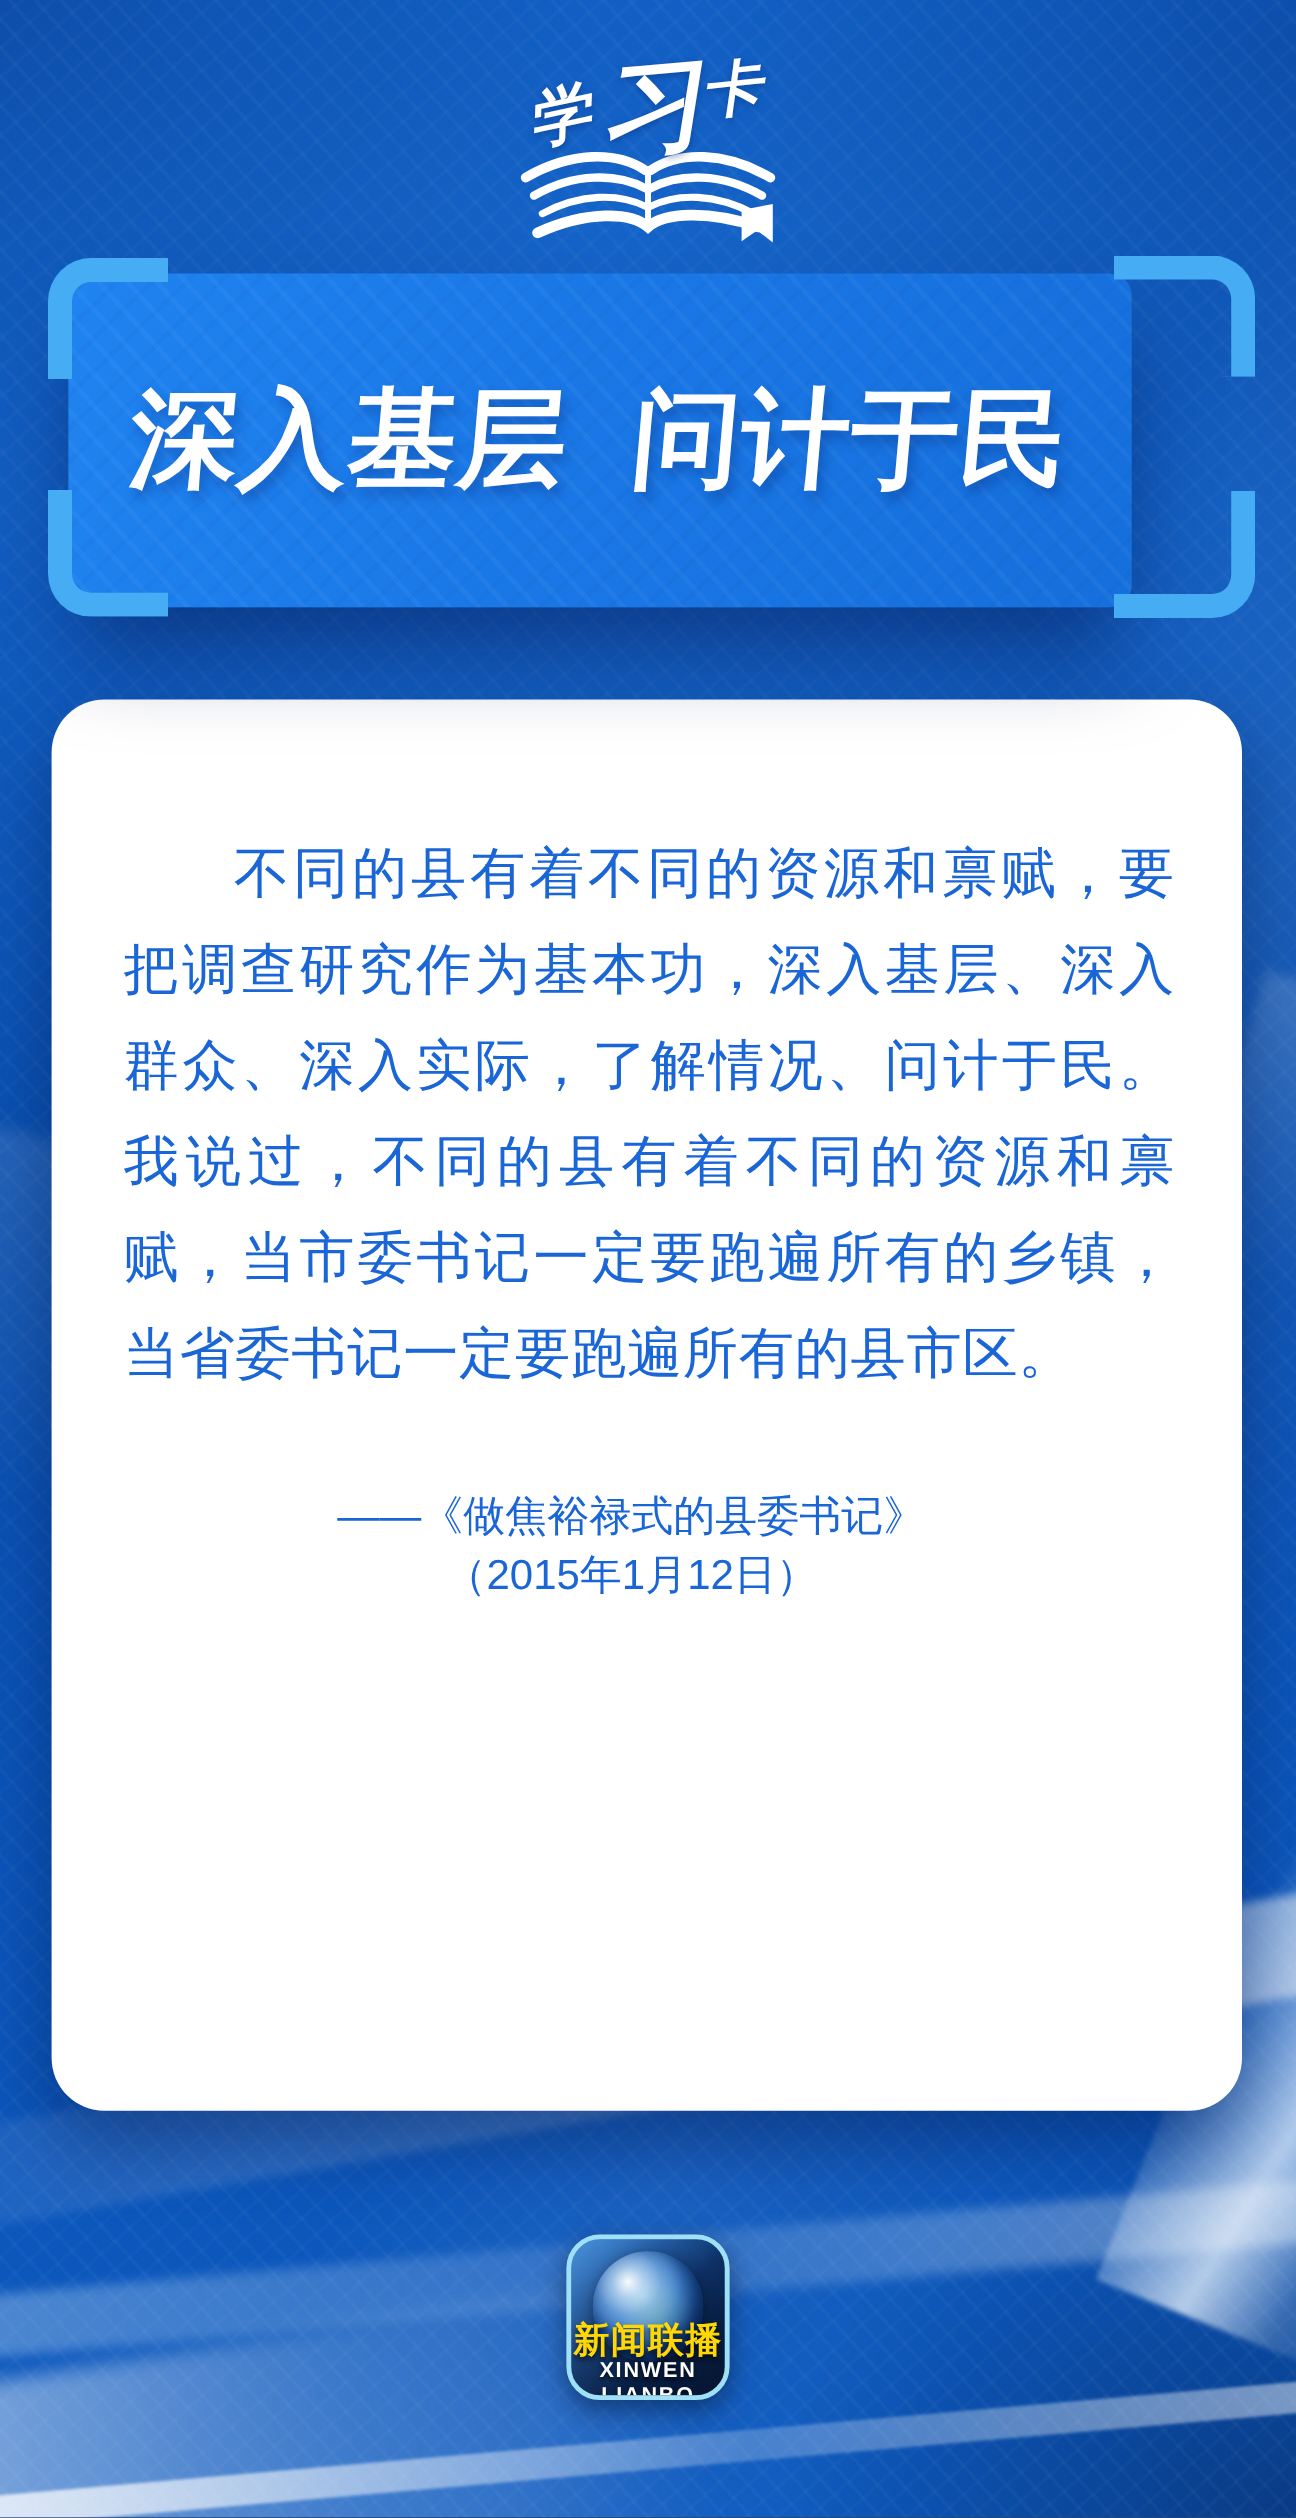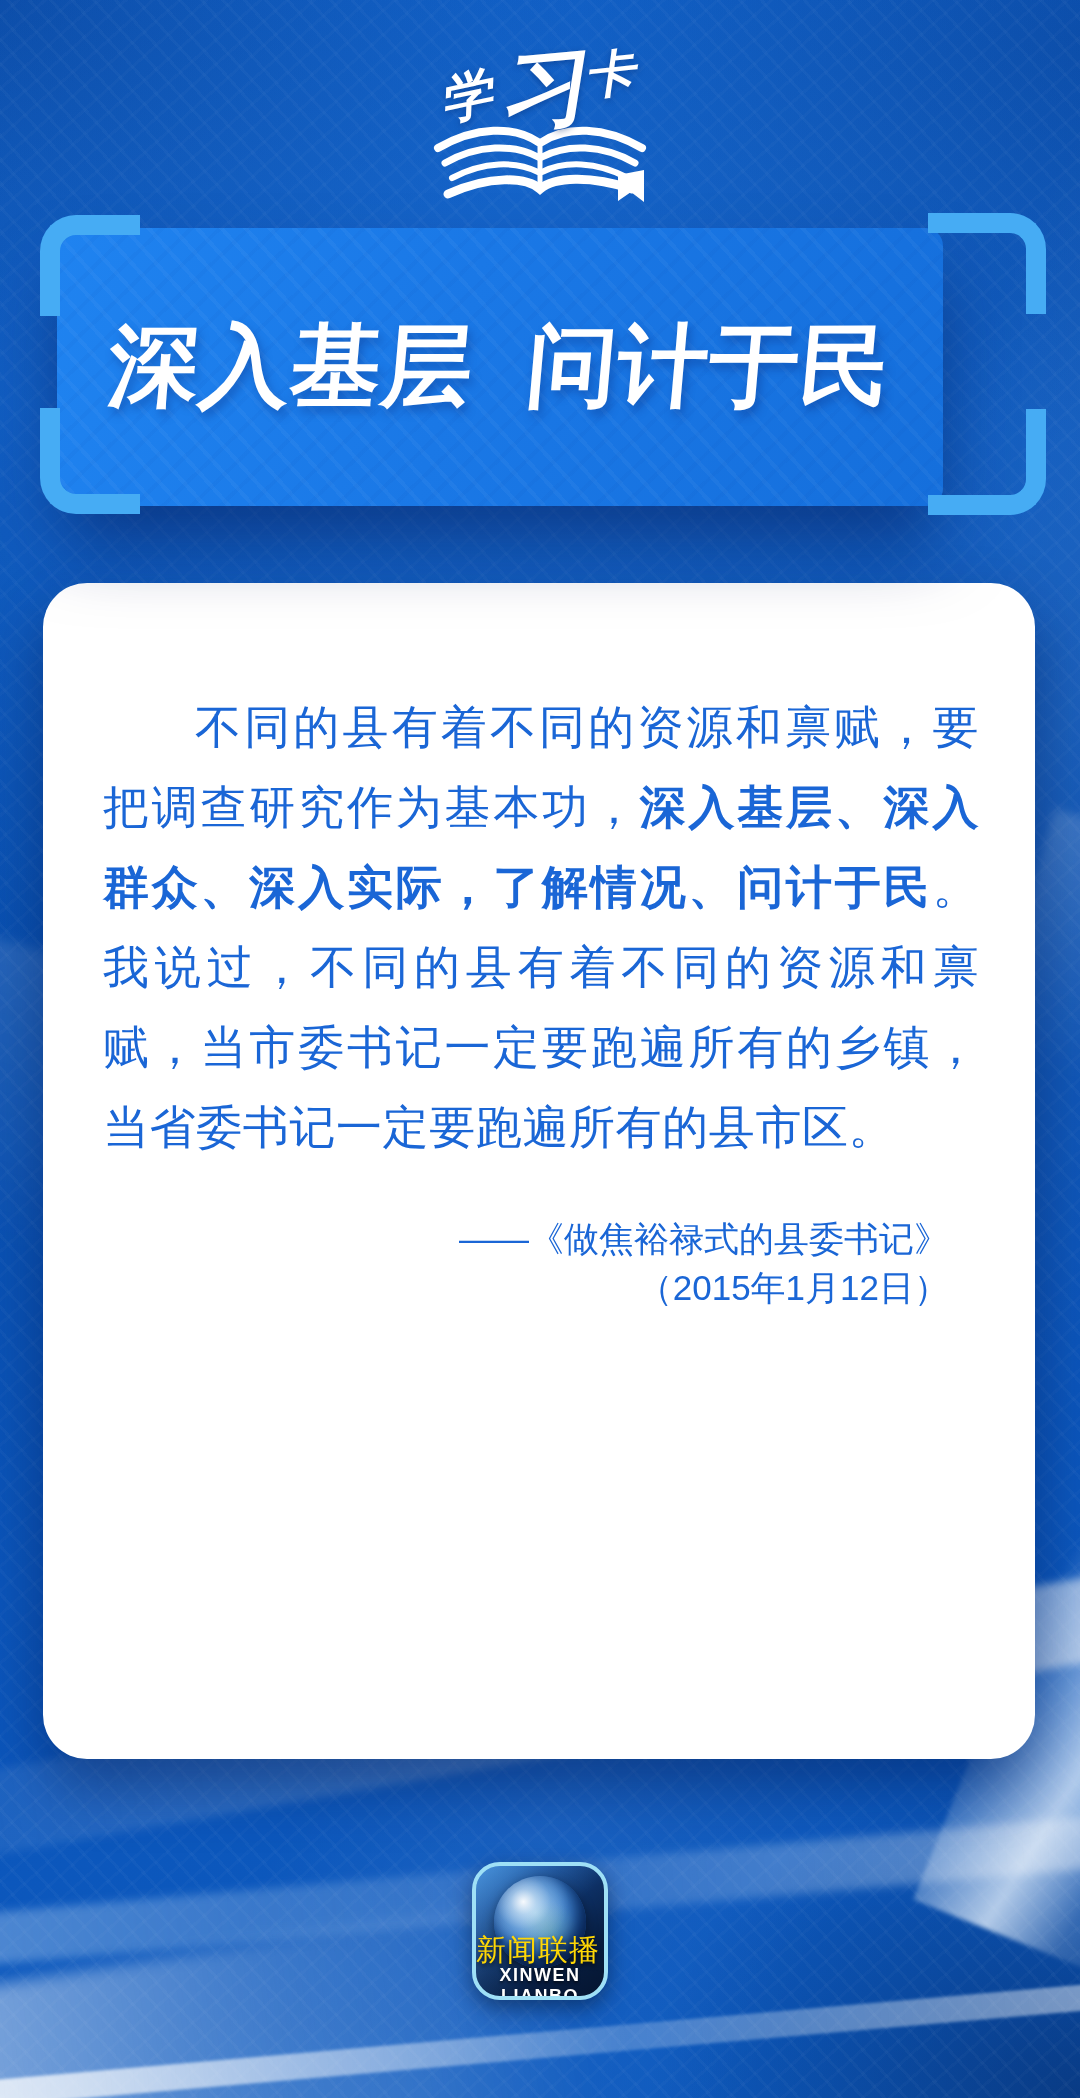--- a/index.html
+++ b/index.html
@@ -61,36 +61,36 @@
   .bk-tr{left:928px;top:213px;width:118px;height:101px;border-right:20px solid #46acf4;border-top:20px solid #46acf4;border-top-right-radius:36px;box-sizing:border-box;}
   .bk-br{left:928px;top:409px;width:118px;height:106px;border-right:20px solid #46acf4;border-bottom:20px solid #46acf4;border-bottom-right-radius:36px;box-sizing:border-box;}
 
   
   .card{position:absolute;left:43px;top:583px;width:992px;height:1176px;z-index:2;background:#ffffff;
     border-radius:44px;box-shadow:0 28px 60px rgba(2,22,75,.45);box-sizing:border-box;
     padding:104px 56px 0 60px;}
   .quote{width:876px;color:#1a66d6;font-size:46px;line-height:80px;letter-spacing:.6px;
     text-align:justify;text-indent:2em;margin:0;}
   .quote + .quote{margin-top:62px;}
-  .quote .b{font-weight:700;}
-  .attribution{margin-top:47px;padding-right:30px;text-align:right;color:#1a66d6;font-size:35px;line-height:49px;}
+  .quote .b{font-weight:400;}
+  .attribution{margin-top:72px;padding-right:30px;text-align:center;color:#1a66d6;font-size:35px;line-height:49px;}
 
   
   .app-icon{position:absolute;left:50%;top:1862px;transform:translateX(-50%);width:136px;height:138px;z-index:3;
     border-radius:28px;border:4px solid #9fe0f6;box-sizing:border-box;overflow:hidden;
     background:linear-gradient(145deg,#2f7fd2 0%,#1c55a0 22%,#0d2f63 48%,#071c3e 75%,#051530 100%);
     box-shadow:0 8px 22px rgba(2,15,45,.5);}
   .app-gloss{position:absolute;inset:0;background:linear-gradient(125deg, rgba(120,185,240,.35) 0%, rgba(120,185,240,.08) 40%, rgba(0,0,0,0) 60%);}
   .globe{position:absolute;left:50%;top:10px;transform:translateX(-50%);width:92px;height:92px;border-radius:50%;
     background:
      radial-gradient(circle at 32% 28%, rgba(255,255,255,.95) 0%, rgba(232,244,252,.55) 14%, rgba(195,222,246,.22) 30%, rgba(255,255,255,0) 50%),
      radial-gradient(circle at 60% 60%, rgba(130,185,150,.35) 0%, rgba(130,185,150,0) 38%),
      radial-gradient(circle at 45% 40%, #8cc0ea 0%, #4484cb 38%, #1f5dab 62%, #0d3d82 82%, #072d63 100%);
     box-shadow:inset -8px -10px 16px rgba(2,12,45,.65), 0 4px 12px rgba(0,0,0,.4);}
-  .app-cn{position:absolute;left:0;right:0;top:64px;text-align:left;color:#ffd705;font-size:30px;font-weight:400;
+  .app-cn{position:absolute;left:0;right:0;top:64px;text-align:center;color:#ffd705;font-size:30px;font-weight:700;
     letter-spacing:1px;text-shadow:0 3px 4px rgba(0,0,0,.65);}
   .app-en{position:absolute;left:0;right:0;top:99px;text-align:center;color:#ffffff;font-size:18px;font-weight:bold;
     letter-spacing:1.5px;word-spacing:7px;text-shadow:0 2px 3px rgba(0,0,0,.6);}
 </style>
 </head>
 <body>
 
 <div class="poster">
   <div class="bg-sheen"></div>
   <div class="bg-texture"></div>

